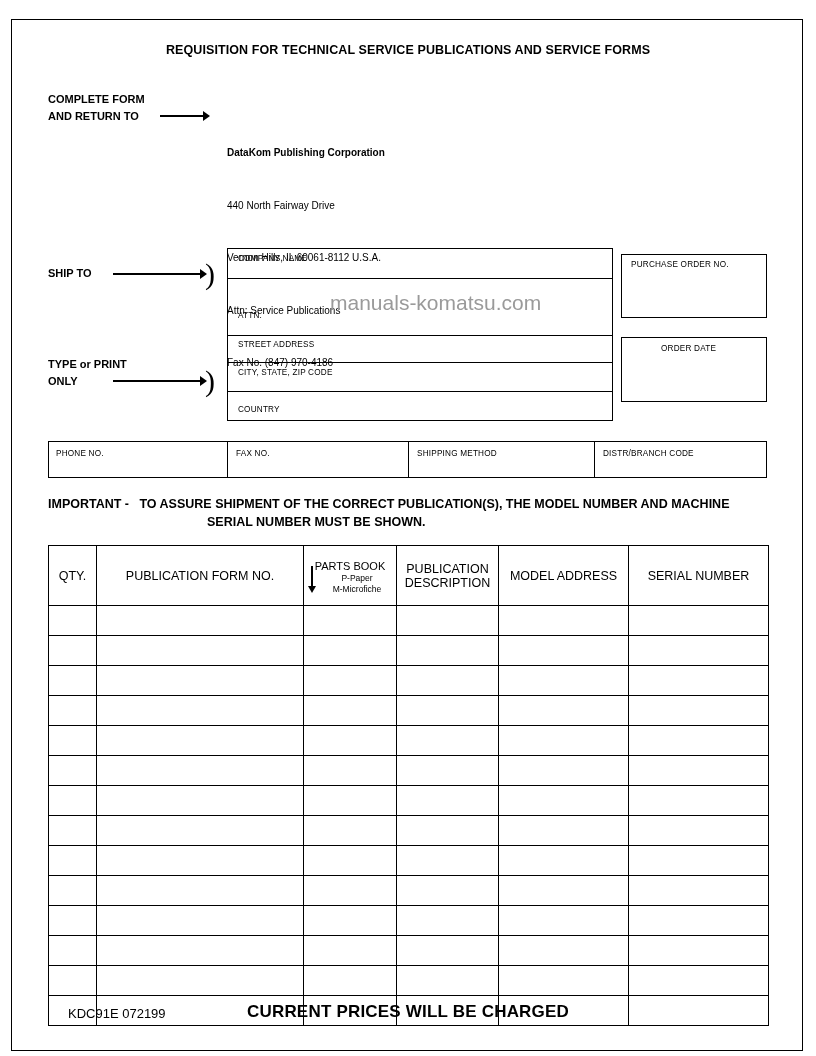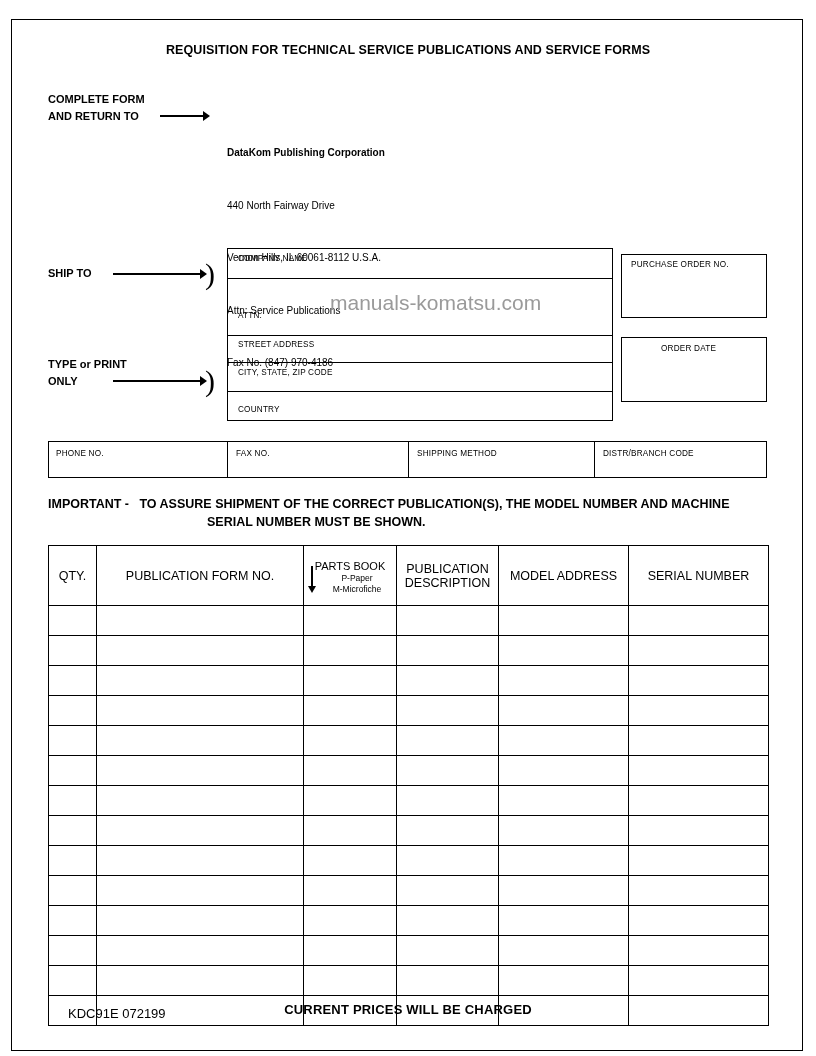--- a/index.html
+++ b/index.html
@@ -186,21 +186,21 @@
     font-size: 13px;
     white-space: pre;
     margin-left: 22px;
   }
   .footer-center {
     position: absolute;
     left: 0;
     top: 994px;
     width: 816px;
     text-align: center;
-    font-size: 13px;
+    font-size: 17px;
     font-weight: bold;
     letter-spacing: 0.2px;
   }
 </style>
 </head>
 <body>
 
 <div class="page">
   <div class="page-border"></div>
 

